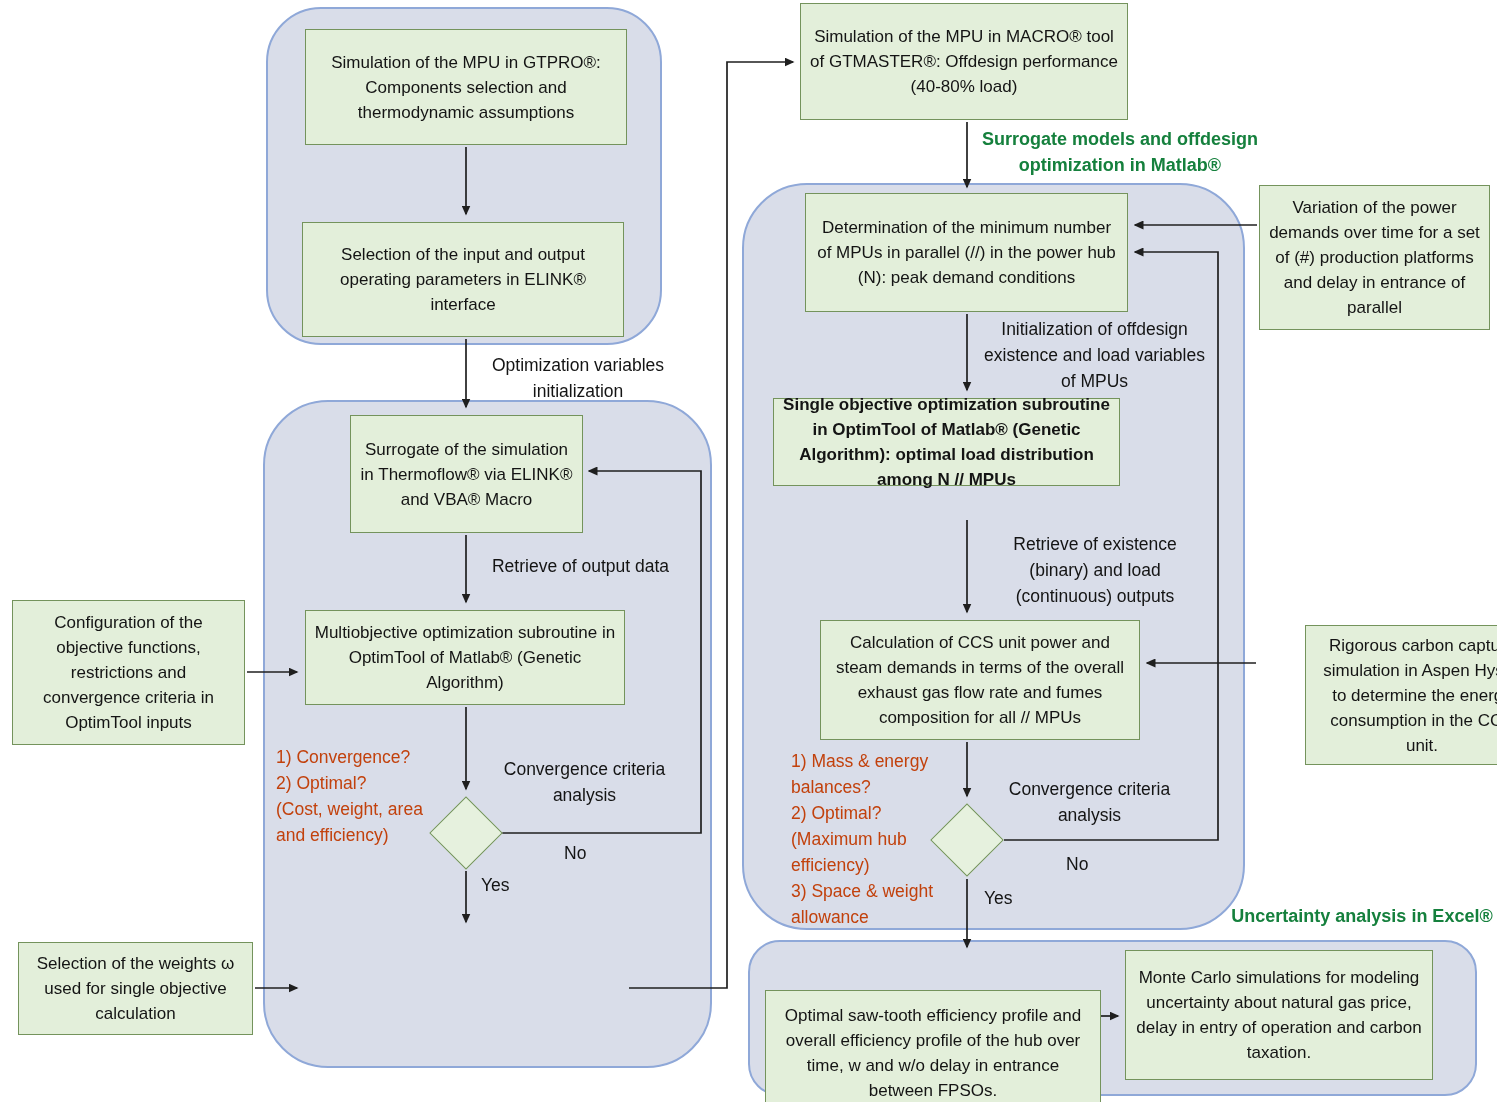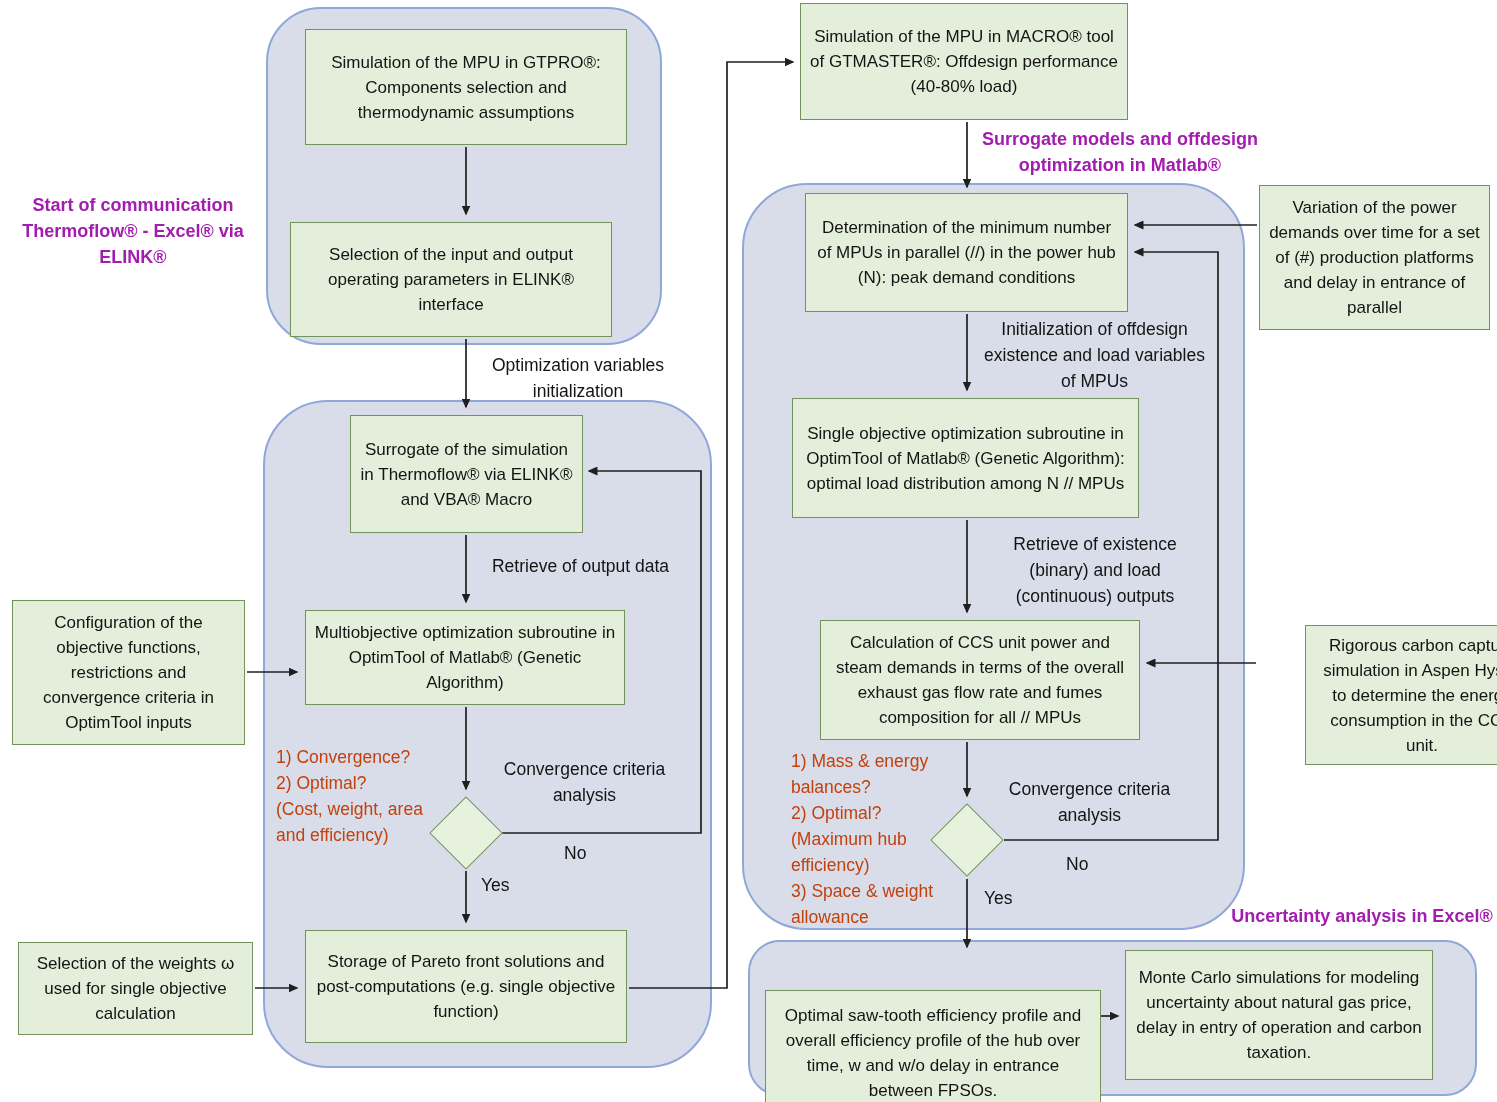--- a/index.html
+++ b/index.html
@@ -10,21 +10,21 @@
   .container{
     position:absolute;background:#d9dde9;border:2px solid #8fa8d8;box-sizing:border-box;
   }
   .box{
     position:absolute;background:#e3efda;border:1.5px solid #74935c;box-sizing:border-box;
     display:flex;align-items:center;justify-content:center;text-align:center;
     font-size:17px;line-height:25px;padding:4px 8px;color:#141414;
   }
   .stage{
     position:absolute;font-weight:bold;font-size:18px;line-height:26px;text-align:center;
-    white-space:pre-line;color:#a21caf;
+    white-space:pre-line;color:#15803d;
   }
   .flabel{
     position:absolute;font-size:17.5px;line-height:26px;text-align:center;color:#141414;
   }
   .criteria{
     position:absolute;font-size:17.5px;line-height:26px;white-space:pre-line;text-align:left;color:#c2410c;
   }
   .yesno{position:absolute;font-size:17.5px;color:#141414;}
   .diamond{
     position:absolute;width:52px;height:52px;background:#e6f1de;border:1.5px solid #74935c;
@@ -67,39 +67,35 @@
       <path d="M1004,840 L1218,840 L1218,252 L1135,252" marker-end="url(#ah)"></path>
       <path d="M1256,663 L1147,663" marker-end="url(#ah)"></path>
       <path d="M1092,1016 L1118,1016" marker-end="url(#ah)"></path>
     </g>
   </svg>
 
   <div class="diamond" style="left:440px;top:807px;"></div>
   <div class="diamond" style="left:941px;top:814px;"></div>
 
   <div class="box" style="left:305px;top:29px;width:322px;height:116px;">Simulation of the MPU in GTPRO®: Components selection and thermodynamic assumptions</div>
-  <div class="box" style="left:290px;top:222px;width:322px;height:115px;">Selection of the input and output operating parameters in ELINK® interface</div>
+  <div class="box" style="left:302px;top:222px;width:322px;height:115px;">Selection of the input and output operating parameters in ELINK® interface</div>
   <div class="box" style="left:350px;top:415px;width:233px;height:118px;">Surrogate of the simulation in Thermoflow® via ELINK® and VBA® Macro</div>
   <div class="box" style="left:305px;top:610px;width:320px;height:95px;">Multiobjective optimization subroutine in OptimTool of Matlab® (Genetic Algorithm)</div>
   <div class="box" style="left:12px;top:600px;width:233px;height:145px;">Configuration of the objective functions, restrictions and convergence criteria in OptimTool inputs</div>
-  <div class="box" style="left:305px;top:930px;width:322px;height:113px;">Storage of Pareto front solutions and post-computations (e.g. single objective function)</div>
   <div class="box" style="left:18px;top:942px;width:235px;height:93px;">Selection of the weights ω used for single objective calculation</div>
 
   <div class="box" style="left:800px;top:3px;width:328px;height:117px;">Simulation of the MPU in MACRO® tool of GTMASTER®: Offdesign performance (40-80% load)</div>
   <div class="box" style="left:805px;top:193px;width:323px;height:119px;">Determination of the minimum number of MPUs in parallel (//) in the power hub (N): peak demand conditions</div>
   <div class="box" style="left:1259px;top:185px;width:231px;height:145px;">Variation of the power demands over time for a set of (#) production platforms and delay in entrance of parallel</div>
-  <div class="box" style="left:792px;top:398px;width:347px;height:120px;">Single objective optimization subroutine in OptimTool of Matlab® (Genetic Algorithm): optimal load distribution among N // MPUs</div>
+  <div class="box" style="left:773px;top:398px;width:347px;height:88px;font-weight:bold;">Single objective optimization subroutine in OptimTool of Matlab® (Genetic Algorithm): optimal load distribution among N // MPUs</div>
   <div class="box" style="left:820px;top:620px;width:320px;height:120px;">Calculation of CCS unit power and steam demands in terms of the overall exhaust gas flow rate and fumes composition for all // MPUs</div>
   <div class="box" style="left:1258px;top:625px;width:234px;height:140px;margin-left:47px;">Rigorous carbon capture simulation in Aspen Hysys to determine the energy consumption in the CCS unit.</div>
   <div class="box" style="left:765px;top:990px;width:336px;height:125px;">Optimal saw-tooth efficiency profile and overall efficiency profile of the hub over time, w and w/o delay in entrance between FPSOs.</div>
   <div class="box" style="left:1125px;top:950px;width:308px;height:130px;">Monte Carlo simulations for modeling uncertainty about natural gas price, delay in entry of operation and carbon taxation.</div>
 
-  <div class="stage" style="left:8px;top:192px;width:250px;">Start of communication
-Thermoflow® - Excel® via
-ELINK®</div>
   <div class="stage" style="left:955px;top:126px;width:330px;">Surrogate models and offdesign
 optimization in Matlab®</div>
   <div class="stage" style="left:1228px;top:903px;width:268px;">Uncertainty analysis in Excel®</div>
 
   <div class="flabel" style="left:472px;top:352px;width:212px;">Optimization variables initialization</div>
   <div class="flabel" style="left:478px;top:553px;width:205px;">Retrieve of output data</div>
   <div class="flabel" style="left:487px;top:756px;width:195px;">Convergence criteria analysis</div>
   <div class="flabel" style="left:982px;top:316px;width:225px;">Initialization of offdesign existence and load variables of MPUs</div>
   <div class="flabel" style="left:995px;top:531px;width:200px;">Retrieve of existence (binary) and load (continuous) outputs</div>
   <div class="flabel" style="left:992px;top:776px;width:195px;">Convergence criteria analysis</div>

